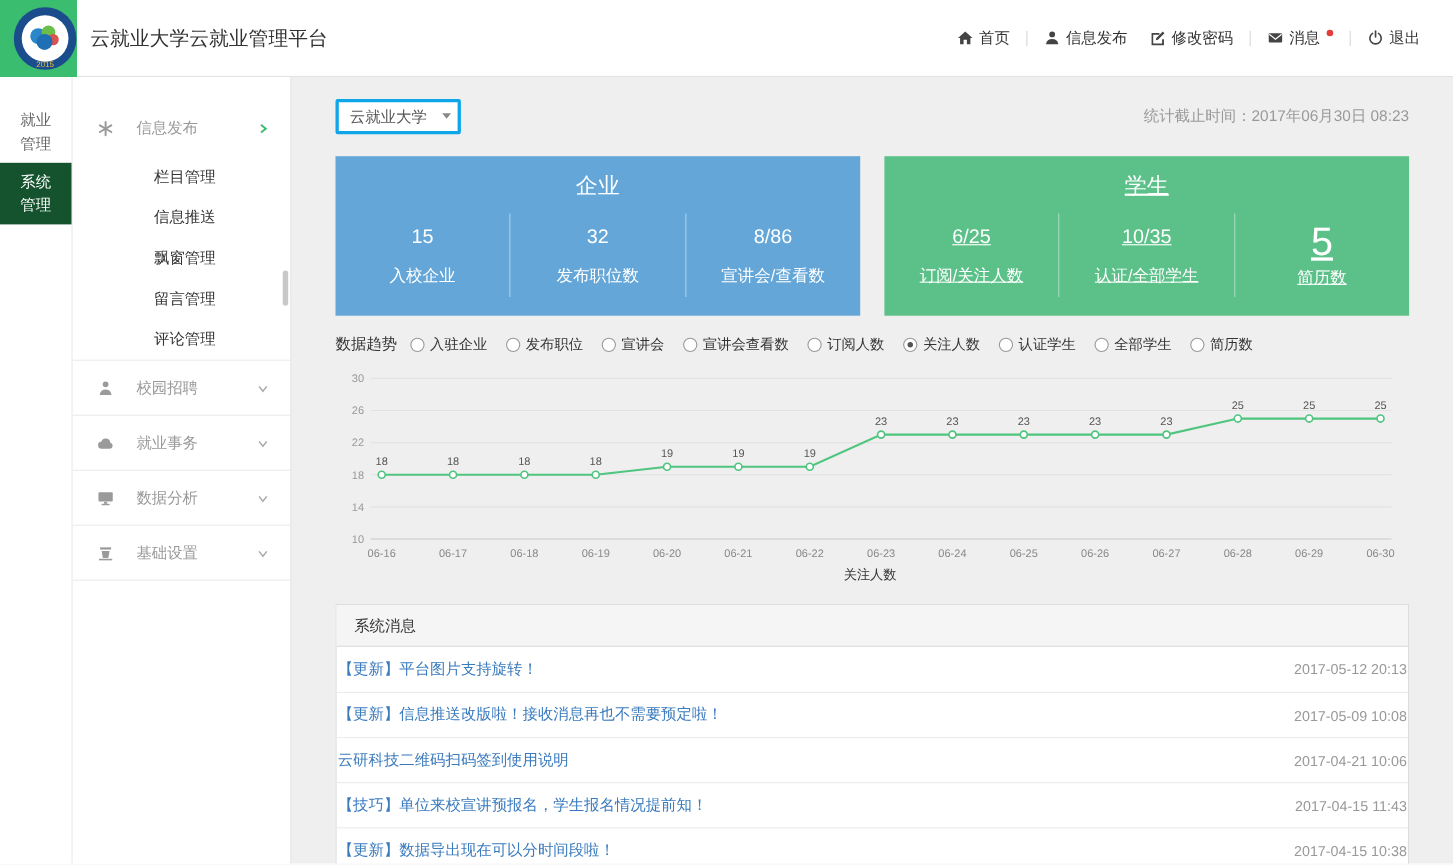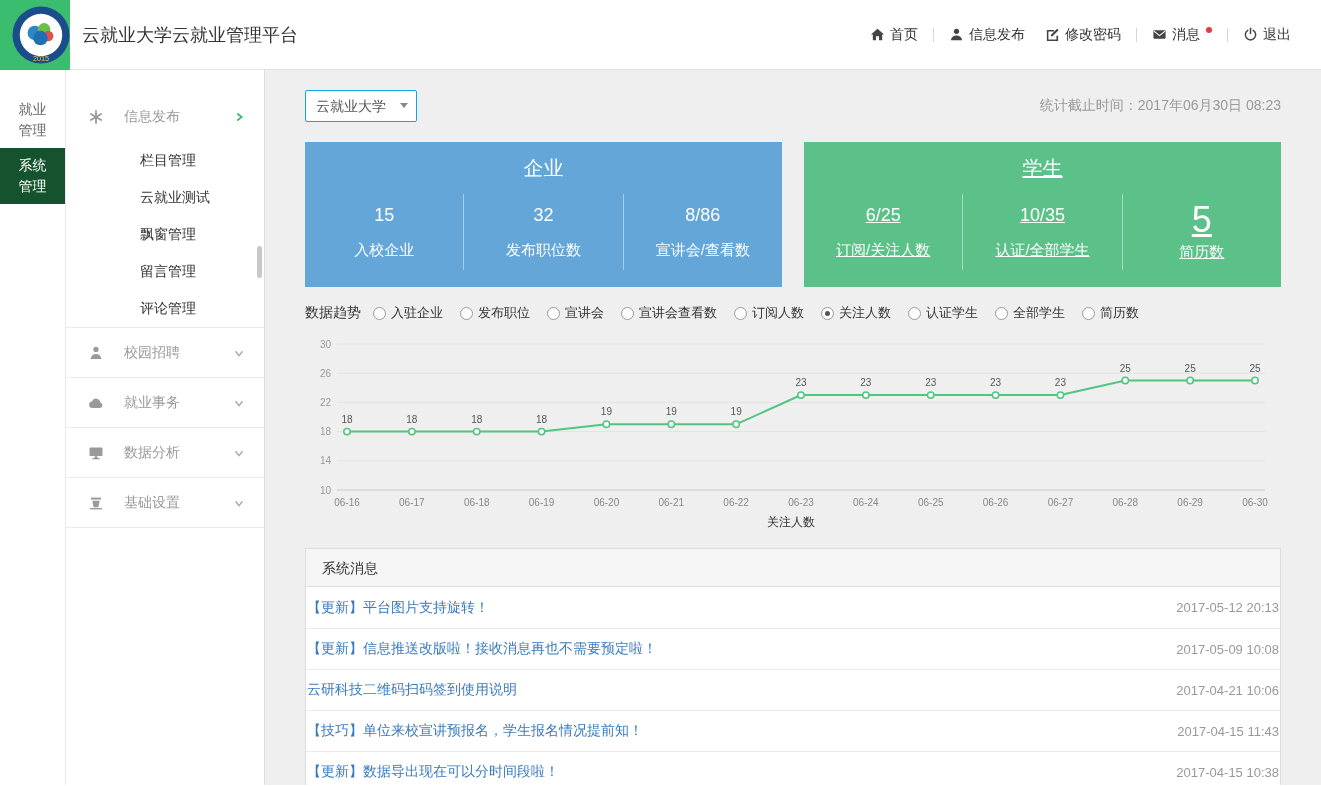--- a/index.html
+++ b/index.html
@@ -64,21 +64,21 @@
     position: absolute; right: 2px; top: 176px; width: 5px; height: 32px;
     background: #c9c9c9; border-radius: 3px; cursor: grab;
   }
 
   
   .content { flex: 1; background: #efefef; padding: 20px 40px 0; overflow: hidden; }
   .toolbar { display: flex; align-items: center; justify-content: space-between; }
   .select-wrap { position: relative; }
   select.school {
     appearance: none; -webkit-appearance: none; -moz-appearance: none;
-    border: 1px solid #0ea5e9; background: #fff; height: 32px; min-width: 112px;
+    border: 3px solid #0ea5e9; background: #fff; height: 32px; min-width: 112px;
     padding: 0 28px 0 10px; font-size: 14px; color: #555; border-radius: 2px; cursor: pointer;
     font-family: inherit;
   }
   .sel-arrow {
     position: absolute; right: 9px; top: 13px; width: 0; height: 0; pointer-events: none;
     border-left: 4px solid transparent; border-right: 4px solid transparent; border-top: 5px solid #888;
   }
   .deadline { font-size: 14px; color: #999; }
 
   .cards { display: flex; gap: 22px; margin-top: 20px; }
@@ -224,21 +224,21 @@
             </span>
             <span>信息发布</span>
             <span class="chev">
               <svg viewBox="0 0 16 16">
                   <polyline points="6,4 11,8 6,12" fill="none" stroke="#3bbd6f" stroke-width="2"></polyline>
                 </svg>
             </span>
           </div>
           <div class="submenu">
             <div class="submenu-item">栏目管理</div>
-            <div class="submenu-item">云就业测试</div>
+            <div class="submenu-item">信息推送</div>
             <div class="submenu-item">飘窗管理</div>
             <div class="submenu-item">留言管理</div>
             <div class="submenu-item">评论管理</div>
           </div>
         </div>
 
         <div class="menu-group">
           <div class="menu-head">
             <span class="m-icon">
               <svg viewBox="0 0 16 16">

